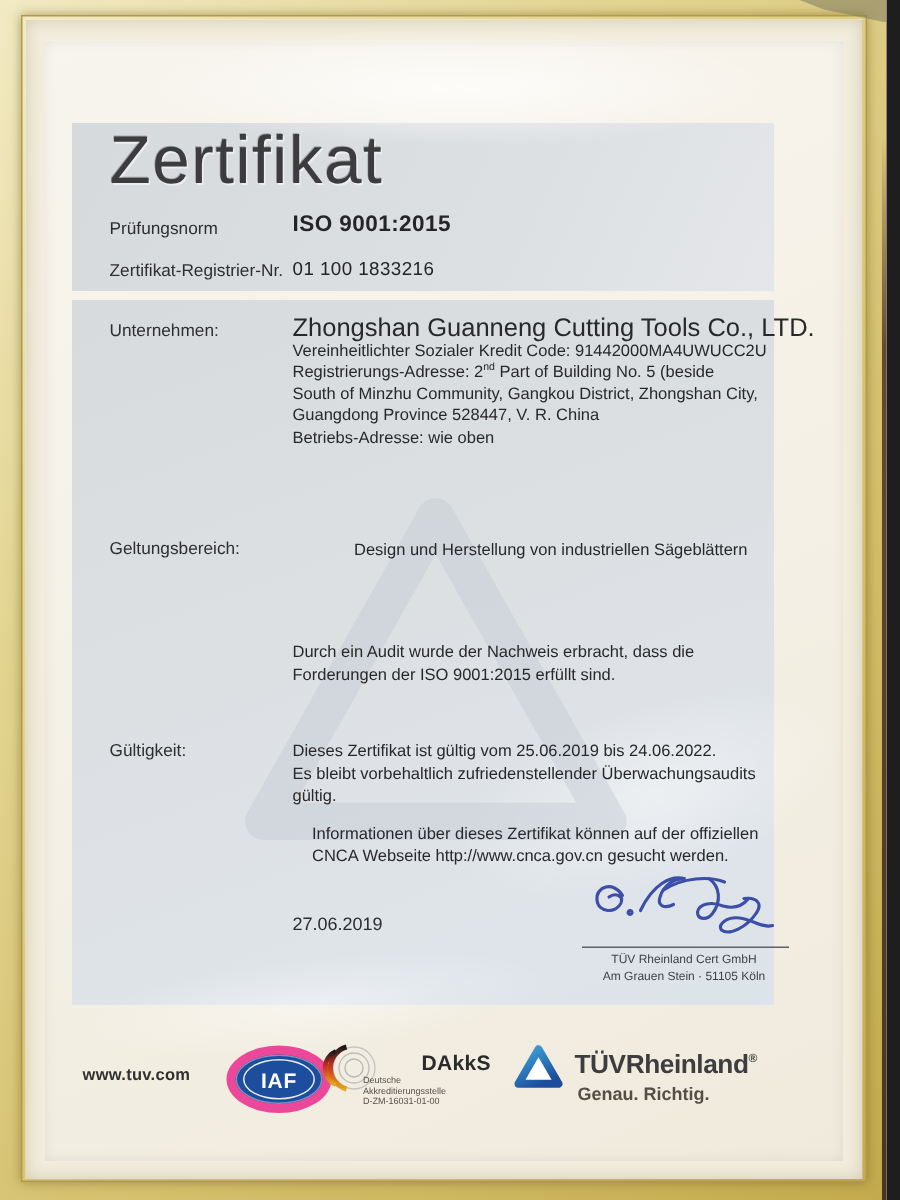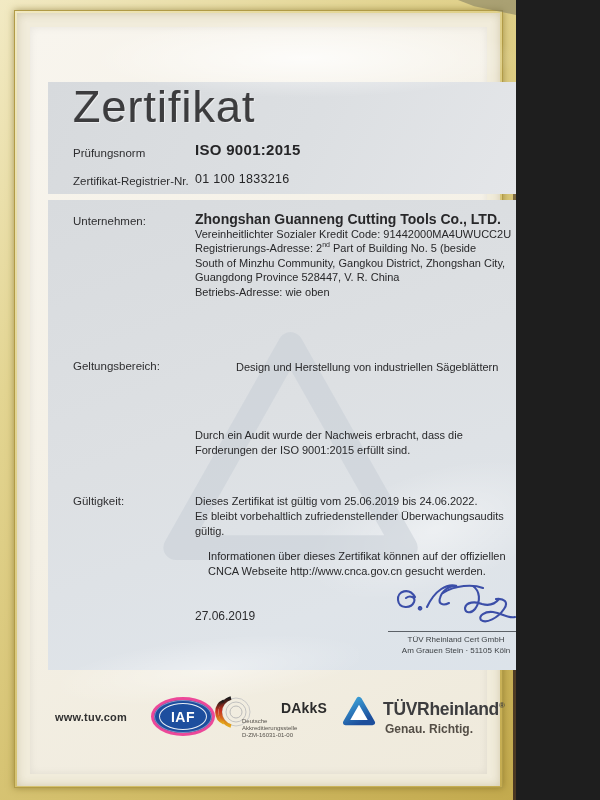--- a/index.html
+++ b/index.html
@@ -1,16 +1,16 @@
 <!DOCTYPE html>
 <html><head>
 <meta charset="utf-8">
 <style>
   html,body{margin:0;padding:0;background:#1e1e1e;}
-  .photo{position:relative;width:516px;height:800px;overflow:hidden;
+  .photo{position:relative;width:591px;height:800px;overflow:hidden;
          font-family:"Liberation Sans",sans-serif;background:#f0abfc;}
   
   .frame{position:absolute;inset:0;
          background:linear-gradient(135deg,#f2eac4 0%,#e3d592 30%,#d2bd68 70%,#c3aa4e 100%);}
   .frame-bevel{position:absolute;inset:10px 13px 12px 14px;border:1px solid #b19b47;
          box-shadow:0 0 7px rgba(110,88,20,.55);}
   .mat{position:absolute;inset:13px 16px 14px 17px;background:#f1ecdb;
          box-shadow:inset 0 0 10px rgba(120,100,40,.25);}
   .paper{position:absolute;left:30px;top:27px;right:29px;bottom:26px;
          background:linear-gradient(155deg,#f8f5ee 0%,#f4f0e5 55%,#efeadc 100%);
@@ -36,34 +36,34 @@
   .abs{position:absolute;}
   .title{left:73px;top:84px;font-size:45px;letter-spacing:1px;color:#3c3c3e;
          font-weight:400;line-height:1;z-index:2;
          text-shadow:1px 1px 0 rgba(255,255,255,.5),-0.5px -0.5px 0 rgba(0,0,0,.25);}
   .lbl{font-size:11.5px;color:#2e2e30;white-space:nowrap;z-index:2;}
   .val{color:#252527;white-space:nowrap;z-index:2;}
   .iso-val{left:195px;top:141px;font-size:15px;font-weight:700;letter-spacing:.3px;}
   .reg-val{left:195px;top:172px;font-size:12.5px;font-weight:400;letter-spacing:.3px;}
   .block{position:absolute;left:195px;font-size:11px;line-height:14.6px;color:#28282a;z-index:2;}
   .block div{white-space:nowrap;}
-  .company-name{font-weight:700;font-size:14px;}
+  .company-name{font-weight:400;font-size:17px;}
   sup.ord{font-size:7px;vertical-align:super;line-height:0;}
   .date-txt{left:195px;top:609px;font-size:12px;color:#2c2c2e;font-weight:400;z-index:2;}
   
   .sig-svg{left:383px;top:577px;width:152px;height:56px;z-index:3;}
   .sig-line{left:388px;top:631px;width:138px;height:1px;background:#5c6167;z-index:2;}
   .sig-org{left:380px;top:635px;width:152px;text-align:center;font-size:8px;
          line-height:10.5px;color:#3e4246;z-index:2;white-space:nowrap;}
   
   .watermark{left:158px;top:322px;width:265px;height:248px;opacity:.5;z-index:1;}
   
   .website{left:55px;top:711px;font-size:11px;font-weight:700;color:#303030;letter-spacing:.2px;z-index:2;}
   .iaf{left:151px;top:697px;width:58px;height:33px;border-radius:50%;
-       background:#1d4e9e;border:3px solid #ec4899;box-shadow:0 0 0 1px rgba(255,255,255,.4) inset;z-index:2;}
+       background:#1d4e9e;border:6px solid #ec4899;box-shadow:0 0 0 1px rgba(255,255,255,.4) inset;z-index:2;}
   .iaf-inner{position:absolute;inset:3px 5px;border-radius:50%;border:1.5px solid rgba(255,255,255,.9);
        display:flex;align-items:center;justify-content:center;}
   .iaf-txt{color:#fff;font-weight:700;font-size:14px;letter-spacing:.5px;}
   .dakks{left:214px;top:695px;width:110px;height:52px;z-index:2;}
   .dakks-mark{position:absolute;left:0;top:0;width:40px;height:40px;}
   .dakks-word{position:absolute;left:27px;top:5px;font-size:14px;font-weight:700;color:#2b2b2b;letter-spacing:.2px;margin-left:40px;}
   .dakks-sub{position:absolute;left:28px;top:23px;font-size:6px;line-height:7px;color:#55514b;}
   .tuv-tri{left:341px;top:695px;width:36px;height:32px;z-index:2;}
   .tuv-word{left:383px;top:699px;font-size:17.5px;font-weight:700;color:#3d3d3f;letter-spacing:-.3px;z-index:2;white-space:nowrap;}
   .tuv-word .r{font-size:8px;vertical-align:super;}

